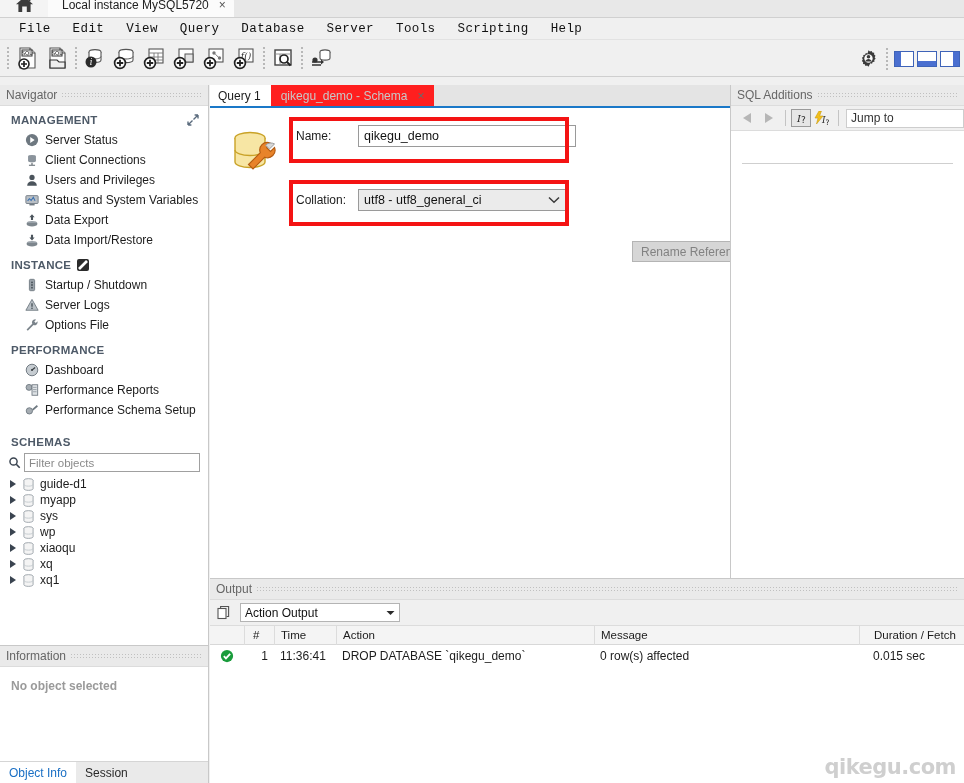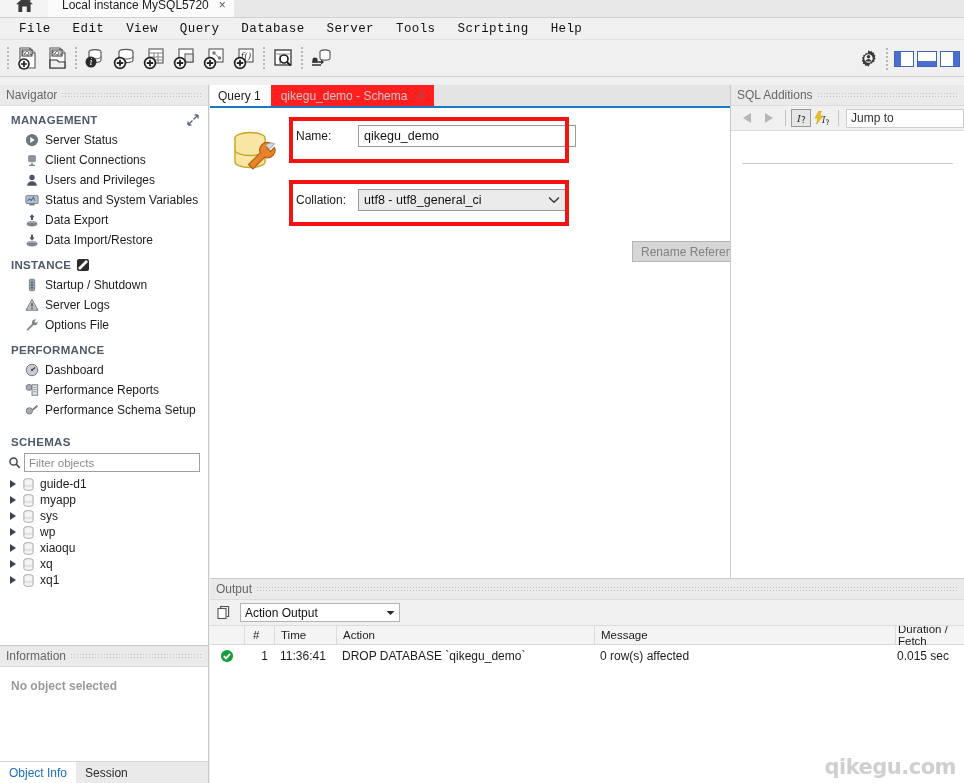--- a/index.html
+++ b/index.html
@@ -297,21 +297,21 @@
   }
   .out-row {
     height: 22px; display: flex; align-items: center;
     font-size: 12px; color: #1c1c1c;
   }
   .c-status { width: 34px; display: flex; justify-content: center; flex: none; }
   .c-num { width: 30px; text-align: right; padding-right: 6px; flex: none; }
   .c-time { width: 62px; padding-left: 6px; flex: none; }
   .c-action { width: 258px; padding-left: 6px; flex: none; }
   .c-msg { width: 265px; padding-left: 6px; flex: none; }
-  .c-dur { flex: 1; padding-left: 2px; margin-left: 36px; }
+  .c-dur { flex: 1; padding-left: 14px; }
   .out-head .c-num, .out-head .c-time, .out-head .c-action,
   .out-head .c-msg, .out-head .c-dur {
     border-left: 1px solid #dcdcdc; height: 19px;
     display: flex; align-items: center;
   }
   .out-head .c-num { text-align: left; padding-left: 8px; padding-right: 0; }
 
   
   #watermark {
     position: absolute; right: 8px; bottom: 4px;

